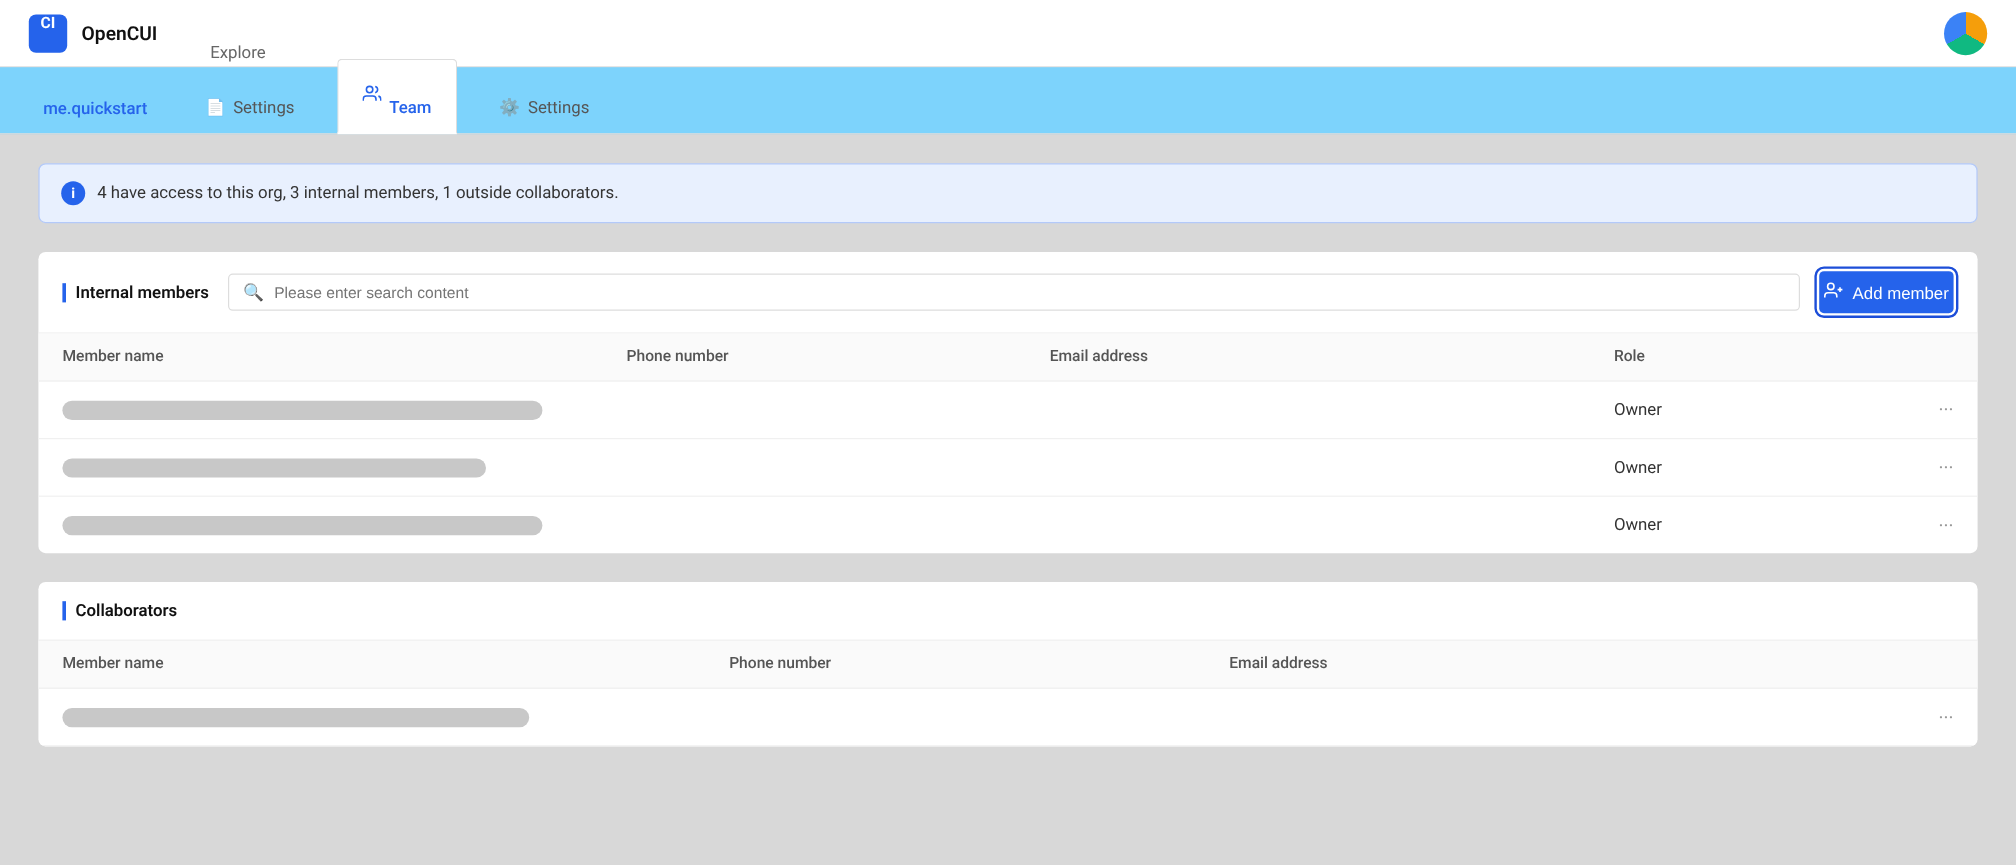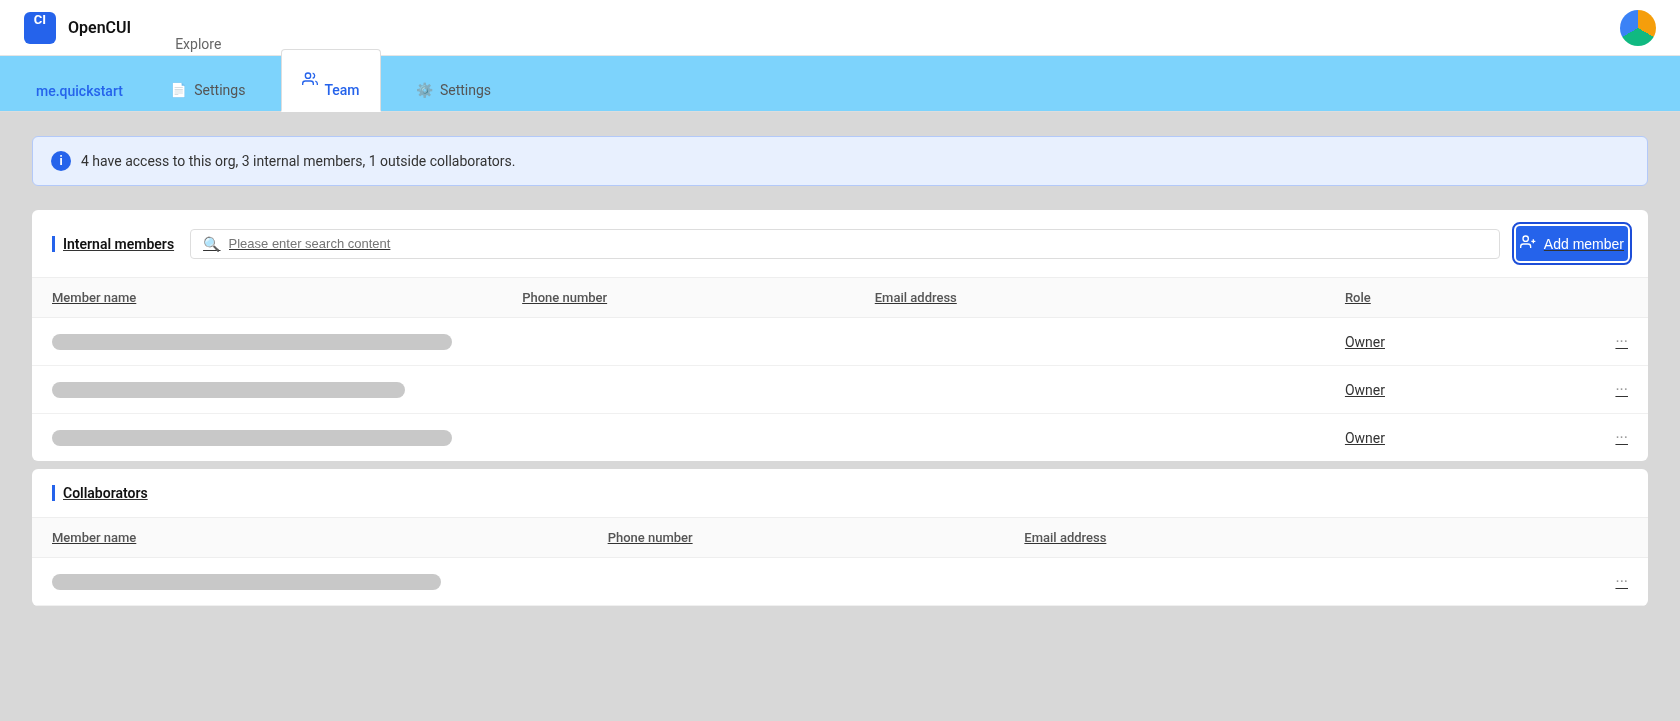--- a/index.html
+++ b/index.html
@@ -130,23 +130,22 @@
       justify-content: center;
       font-size: 12px;
       font-weight: 700;
       flex-shrink: 0;
     }
 
     
     .section {
       background: #fff;
       border-radius: 6px;
-      margin-bottom: 8px;
+      margin-bottom: 24px;
       overflow: hidden;
-      text-decoration: underline;
     }
 
     
     .section-header {
       display: flex;
       align-items: center;
       padding: 16px 20px;
       gap: 16px;
       border-bottom: 1px solid #eee;
     }

